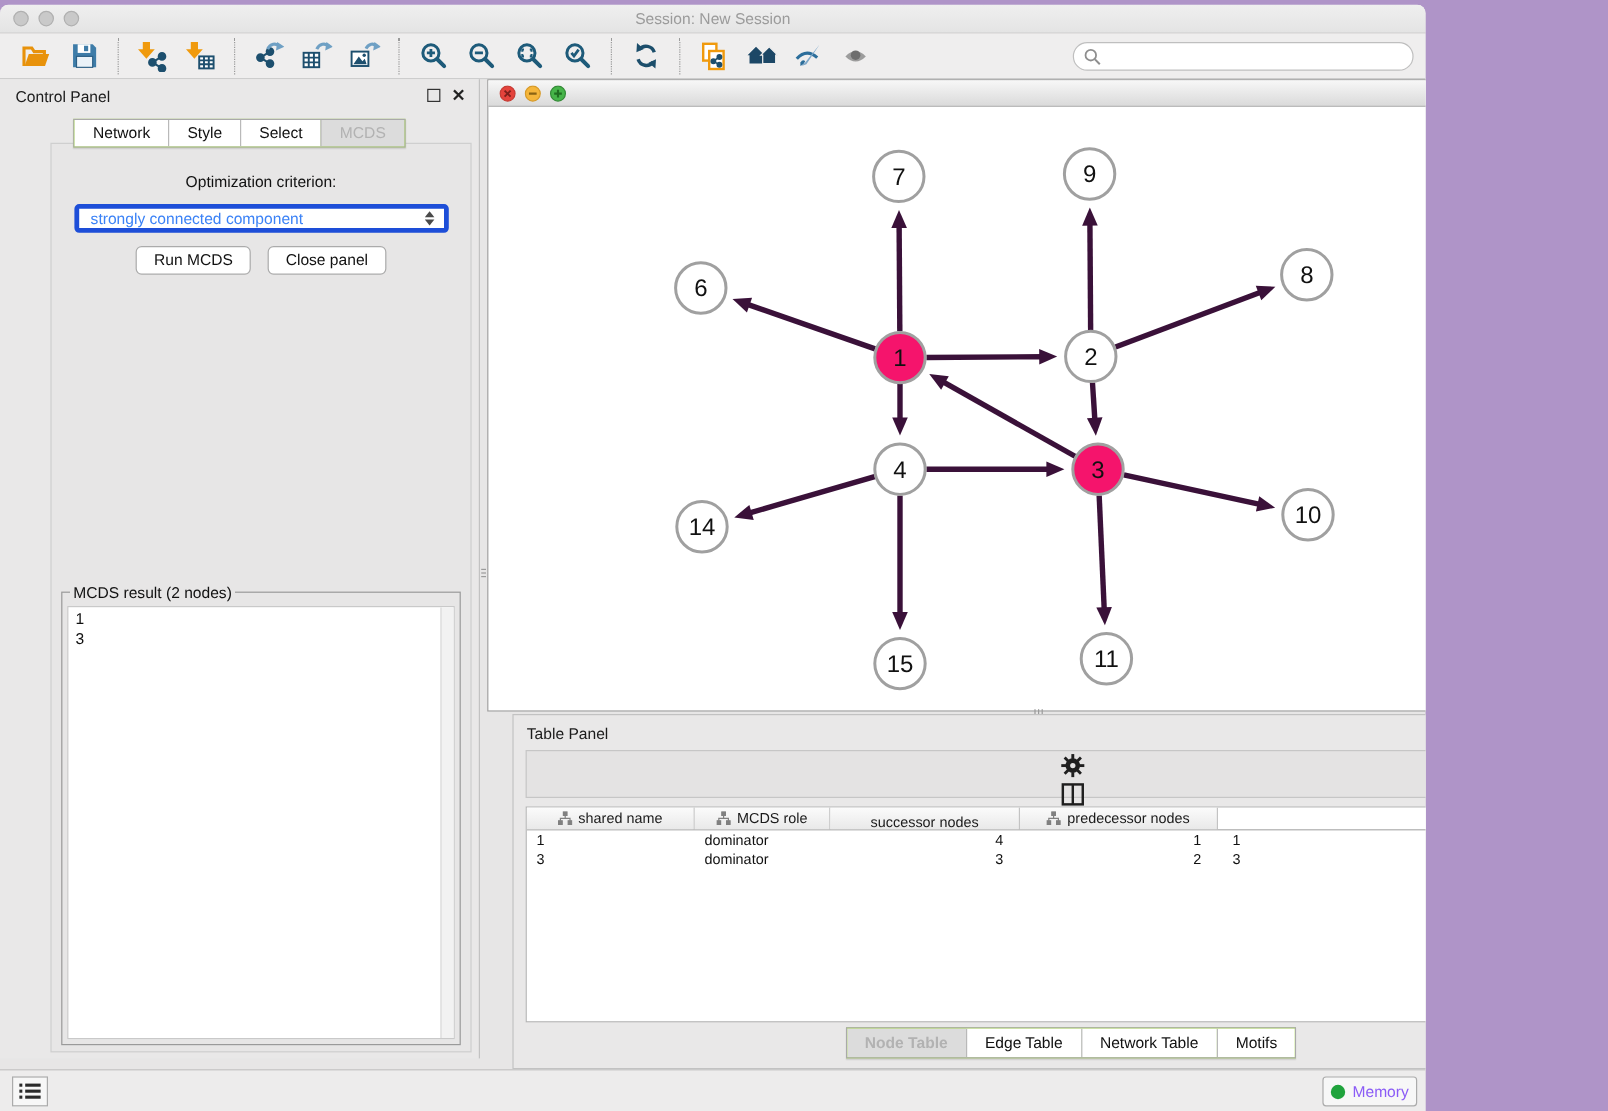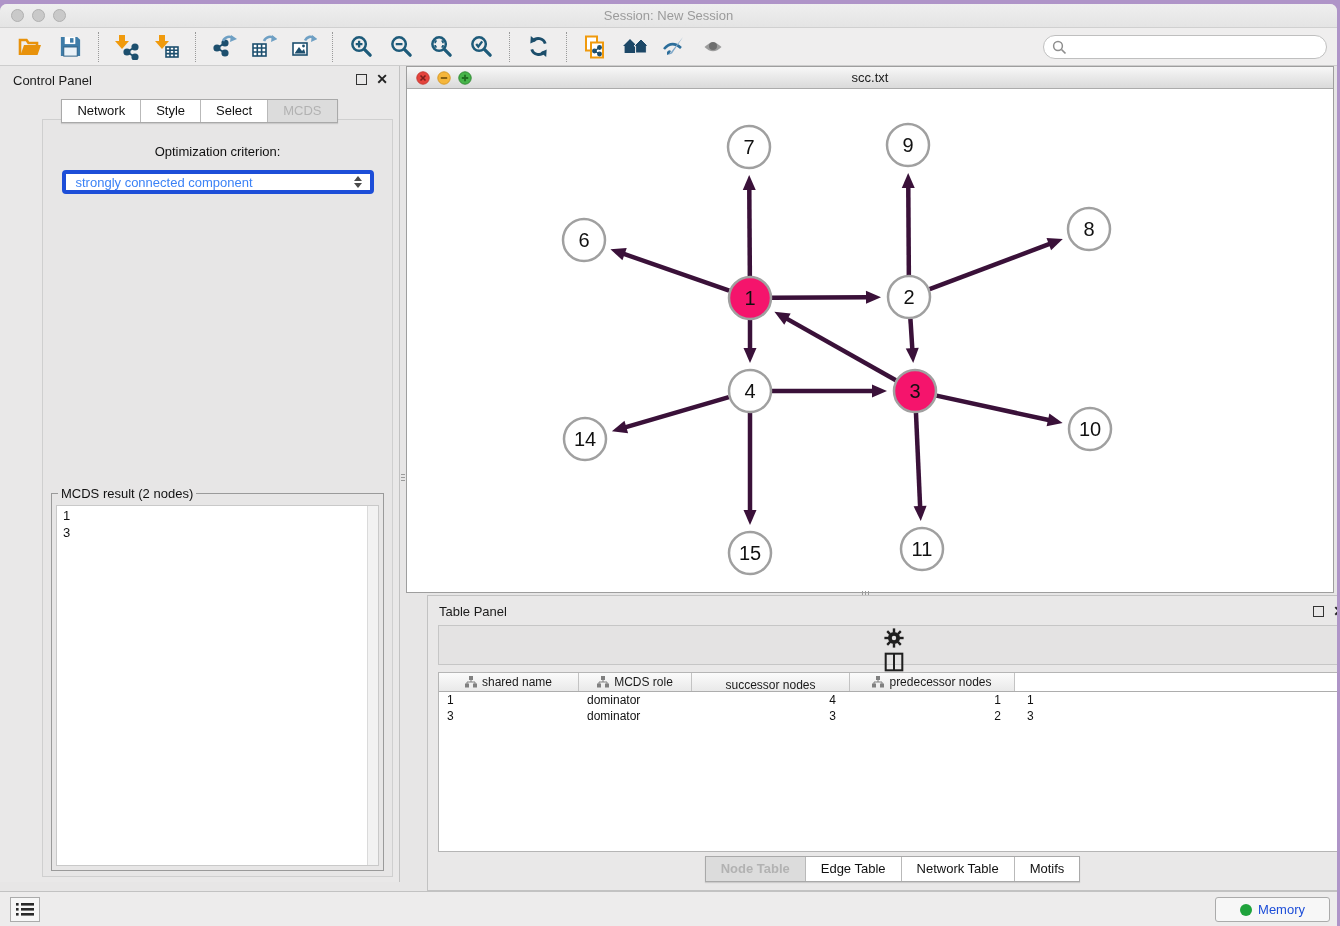--- a/index.html
+++ b/index.html
@@ -1,18 +1,18 @@
 <!DOCTYPE html>
 <html><head>
 <meta charset="utf-8">
 <style>
   * { box-sizing: border-box; margin: 0; padding: 0; }
   html,body { width:1340px; height:926px; overflow:hidden; }
   body { background:#AF94C8; font-family:"Liberation Sans", sans-serif; position:relative; }
-  .window { position:absolute; left:0; top:4px; width:1337px; height:922px; background:#E7E6E6; border-radius:7px 7px 0 0; overflow:hidden; }
+  .window { position:absolute; left:0; top:4px; width:1188px; height:922px; background:#E7E6E6; border-radius:7px 7px 0 0; overflow:hidden; }
 
   
   .titlebar { position:absolute; left:0; top:0; width:100%; height:24px; background:linear-gradient(#EFEFEF,#E4E4E4); border-bottom:1px solid #D0D0D0; }
   .lights { position:absolute; left:11px; top:5px; display:flex; gap:8px; }
   .light { width:13px; height:13px; border-radius:50%; background:#C9C9C9; border:1px solid #B0B0B0; }
   .title-text { position:absolute; left:0; right:0; top:4px; text-align:center; font-size:13px; color:#9B9B9B; }
 
   
   .toolbar { position:absolute; left:0; top:24px; width:100%; height:38px; background:#EFEEEE; border-bottom:1px solid #CDCDCD; display:flex; align-items:center; padding:0 10px; }
   .tbi { width:40px; height:30px; display:flex; align-items:center; justify-content:center; cursor:default; }
@@ -86,21 +86,21 @@
   .td.right { text-align:right; padding-right:14px; }
   .td.namecol { padding-left:12px; }
 
   .tp .segwrap { bottom:8px; }
   .tp .seg { font-weight:normal; font-size:13px; padding:4px 15px 5px; }
   .tp .seg.active { font-weight:bold; }
 
   
   .statusbar { position:absolute; left:0; bottom:0; width:100%; height:35px; background:#EDECEC; border-top:1px solid #C2C2C2; }
   .status-left-btn { position:absolute; left:10px; top:5px; width:30px; height:25px; background:#F7F7F7; border:1px solid #ABABAB; display:flex; align-items:center; justify-content:center; }
-  .memory-btn { position:absolute; right:7px; top:5px; height:25px; background:#F7F7F7; border:1px solid #ABABAB; border-radius:3px; display:flex; align-items:center; gap:6px; padding:0 24px; font-size:13px; color:#1d4ed8; }
+  .memory-btn { position:absolute; right:7px; top:5px; height:25px; background:#F7F7F7; border:1px solid #ABABAB; border-radius:3px; display:flex; align-items:center; gap:6px; padding:0 6px; font-size:13px; color:#8b5cf6; }
   .memdot { width:12px; height:12px; border-radius:50%; background:#1FA33C; }
 </style>
 </head>
 <body>
 
 <div class="window">
 
   <div class="titlebar">
     <div class="lights">
       <span class="light"></span>
@@ -283,20 +283,24 @@
       </div>
     <div class="cp-inner">
       <div class="opt-label">Optimization criterion:</div>
       <div class="dropdown">
         <span class="dd-label">strongly connected component</span>
         <span class="spin">
             <span class="up"></span>
             <span class="down"></span>
           </span>
       </div>
+      <div class="btnrow">
+        <button class="btn">Run MCDS</button>
+        <button class="btn">Close panel</button>
+      </div>
       <fieldset class="result-fieldset">
         <legend>MCDS result (2 nodes)</legend>
         <div class="resultbox">
           <div class="lines" id="result-lines">
               <div>1</div>
               <div>3</div>
             </div>
           <div class="scrolltrack"></div>
         </div>
       </fieldset>
@@ -312,21 +316,20 @@
           </svg>
         <svg width="14" height="14" viewBox="0 0 14 14">
             <circle cx="7" cy="7" r="6.2" fill="#F5B63B" stroke="#D79A28"></circle>
             <line x1="3.8" y1="7" x2="10.2" y2="7" stroke="#8A6313" stroke-width="1.8"></line>
           </svg>
         <svg width="14" height="14" viewBox="0 0 14 14">
             <circle cx="7" cy="7" r="6.2" fill="#46B449" stroke="#348A37"></circle>
             <path d="M7 3.8 V10.2 M3.8 7 H10.2" stroke="#1F6E21" stroke-width="1.8"></path>
           </svg>
       </div>
-      <div class="net-title">scc.txt</div>
     </div>
     <svg class="graph-area" id="graph" viewBox="0 0 926 503">
         <line x1="342.85430783059013" y1="187.00048241911261" x2="342.26489485347247" y2="97.99912287434069" stroke="#3A1139" stroke-width="4.5"></line>
         <polygon points="342.1854263974307,85.99938601203849 348.78461943456324,100.95601167622696 335.78490450040255,101.0421025036055" fill="#3A1139"></polygon>
         <line x1="322.23121807335133" y1="201.7434376400866" x2="214.76142168481576" y2="164.19374974529705" stroke="#3A1139" stroke-width="4.5"></line>
         <polygon points="203.43299517937103,160.23562482170794 219.73751264478773,159.04704995241178 215.44954397756618,171.3195119999769" fill="#3A1139"></polygon>
         <line x1="364.9995649035371" y1="208.86163795658152" x2="462.000791084478" y2="208.25156735166993" stroke="#3A1139" stroke-width="4.5"></line>
         <polygon points="474.0005537591346,208.17609714616896 459.04173011046026,214.7703063518175 458.9599707211675,201.77056345427286" fill="#3A1139"></polygon>
         <line x1="343" y1="231" x2="343" y2="262" stroke="#3A1139" stroke-width="4.5"></line>
         <polygon points="343,274 336.5,259 349.5,259" fill="#3A1139"></polygon>

